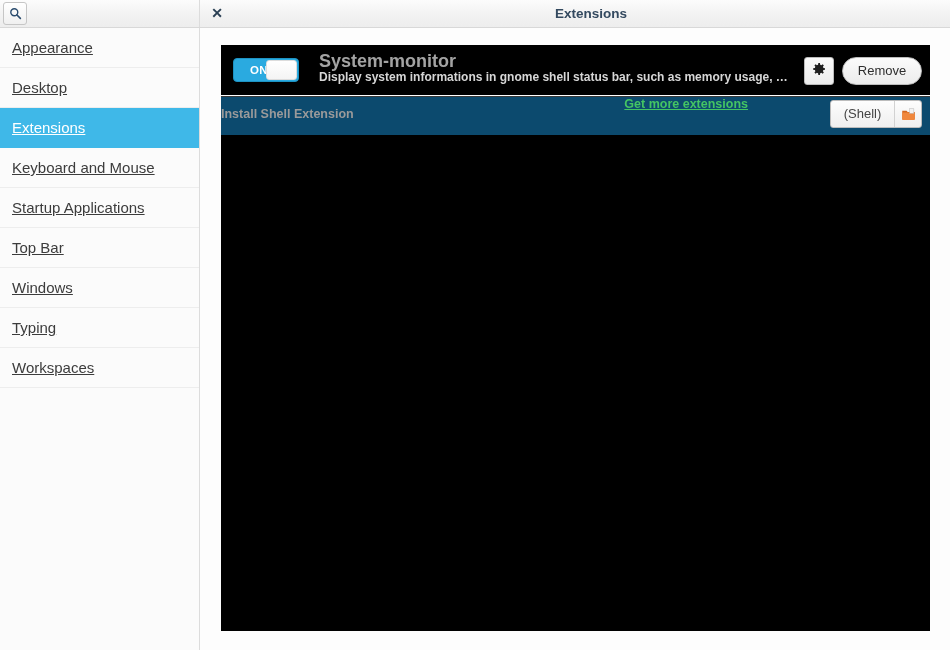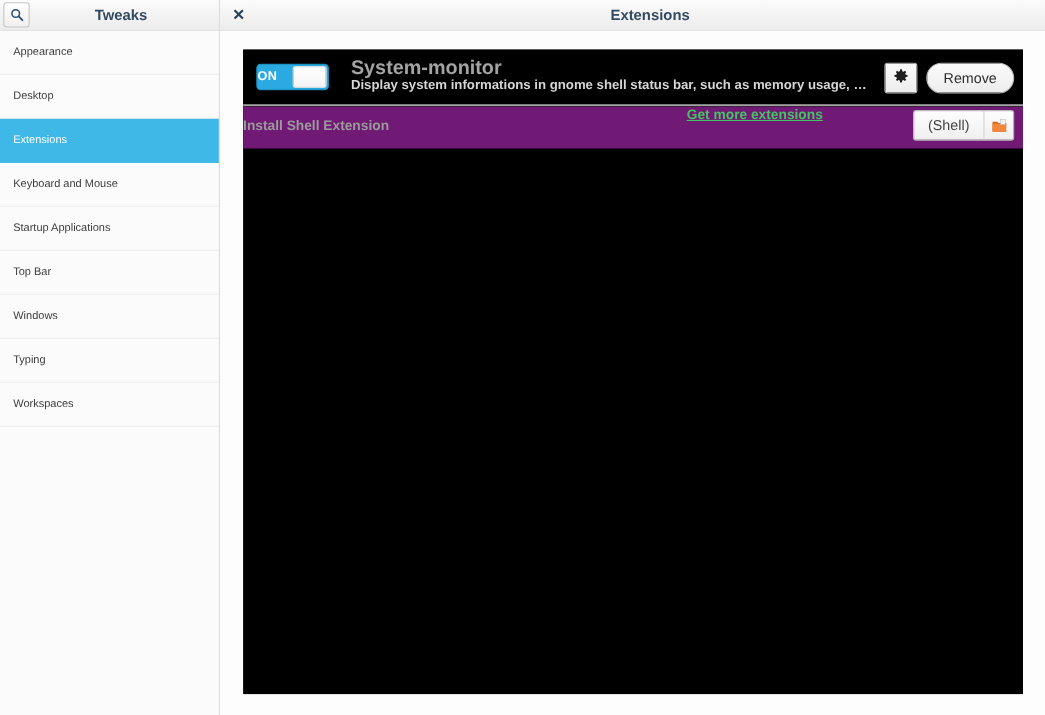--- a/index.html
+++ b/index.html
@@ -104,26 +104,27 @@
     background: #fbfbfb;
     border-right: 1px solid #dcdcdc;
     box-sizing: border-box;
     overflow: hidden;
   }
 
   .side-item {
     height: 40px;
     line-height: 40px;
     padding: 0 0 12px 12px;
-    font-size: 10px;
+    font-size: 15px;
     color: #3c3c3c;
     border-bottom: 1px solid #ededed;
     box-sizing: border-box;
     cursor: pointer;
     white-space: nowrap;
+    text-decoration: underline;
   }
   .side-item.selected {
     background: #3fb8e8;
     color: #ffffff;
     border-bottom: 1px solid #3fb8e8;
   }
 
   
   .content {
     position: absolute;
@@ -176,21 +177,21 @@
     box-sizing: border-box;
     overflow: hidden;
     cursor: pointer;
   }
   .toggle-label {
     position: absolute;
     left: 0; top: 0;
     width: 34px;
     height: 24px;
     line-height: 22px;
-    text-align: left;
+    text-align: right;
     font-size: 11.5px;
     font-weight: 700;
     color: #ffffff;
     letter-spacing: 0.4px;
   }
   .toggle-knob {
     position: absolute;
     right: 1px; top: 1px;
     width: 31px;
     height: 20px;
@@ -254,21 +255,21 @@
     text-align: center;
     font-size: 13px;
     color: #2e2e2e;
     cursor: pointer;
   }
 
   
   .install-row {
     position: relative;
     height: 38px;
-    background: #701a75;
+    background: #0c4a6e;
   }
 
   .install-label {
     position: absolute;
     left: 0px;
     top: 10px;
     font-size: 12.5px;
     font-weight: 600;
     color: #9a9a9a;
     white-space: nowrap;
@@ -324,21 +325,20 @@
   <div class="headerbar">
     <div class="hb-left">
       <div class="search-btn">
         <span>
           <svg width="13" height="13" viewBox="0 0 16 16">
             <circle cx="6.5" cy="6.5" r="4.3" fill="none" stroke="#2b4c6e" stroke-width="1.7"></circle>
             <line x1="9.8" y1="9.8" x2="14" y2="14" stroke="#2b4c6e" stroke-width="2" stroke-linecap="round"></line>
           </svg>
         </span>
       </div>
-      <div class="hb-title-left">Tweaks</div>
     </div>
     <div class="close-btn">
       <span>✕</span>
     </div>
     <div class="hb-title-right">Extensions</div>
   </div>
 
   <div class="sidebar">
     <div class="side-item">
       <span>Appearance</span>

